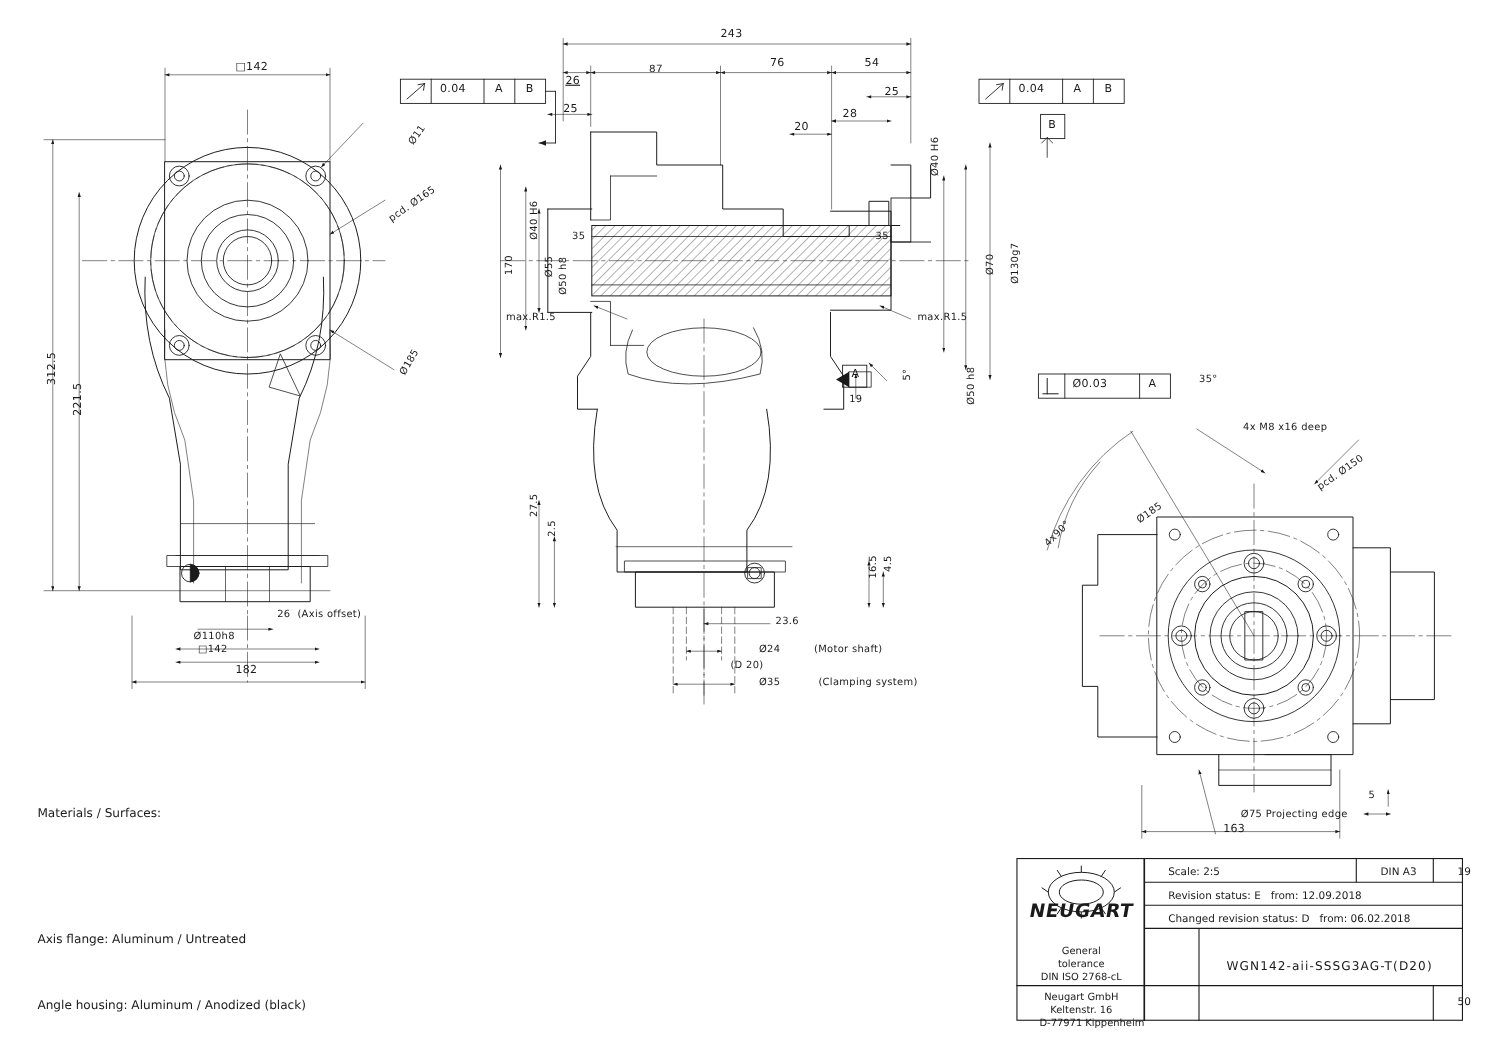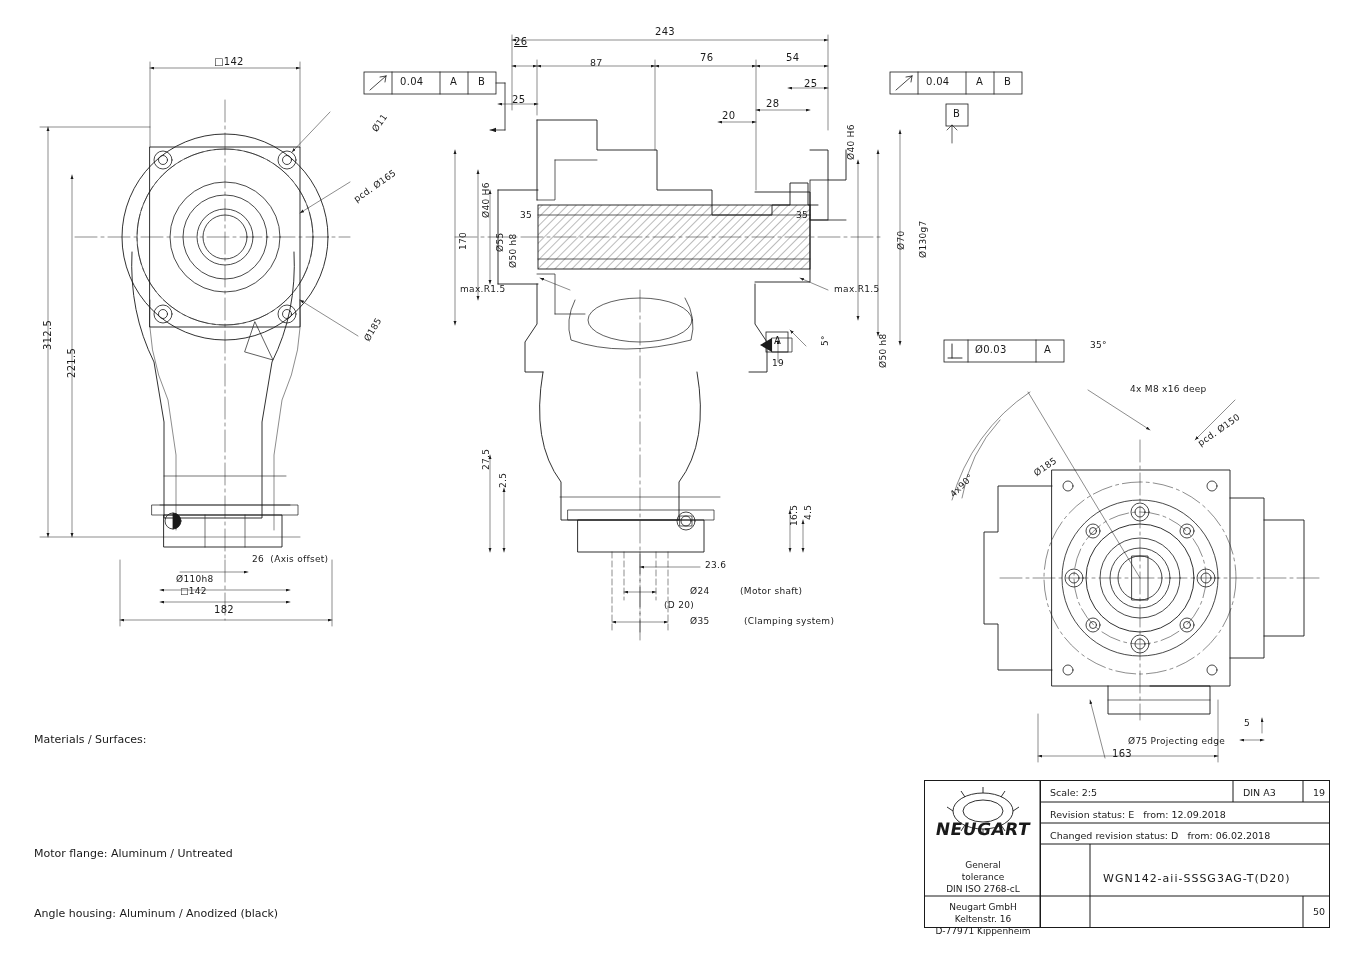--- a/index.html
+++ b/index.html
@@ -8,21 +8,21 @@
   .lbl{position:absolute;font-size:10px;line-height:11px;white-space:pre;color:#1a1a1a;font-family:"DejaVu Sans",sans-serif;letter-spacing:0.3px;}
   .lbl.sm{font-size:9px;line-height:10px;}
   .rot90{transform-origin:0 0;transform:rotate(-90deg);}
   .rot45{transform-origin:0 0;transform:rotate(-45deg);}
   .rot315{transform-origin:0 0;transform:rotate(-55deg);}
   .rotm35{transform-origin:0 0;transform:rotate(-35deg);}
   .rot60{transform-origin:0 0;transform:rotate(-60deg);}
   .notes{position:absolute;left:34px;top:690px;font-size:11px;line-height:20px;white-space:pre;font-family:"DejaVu Sans",sans-serif;}
   .notes .ttl{}
   #titleblock{position:absolute;left:924px;top:780px;width:406px;height:148px;border:1px solid #1a1a1a;box-sizing:border-box;}
-  #titleblock .cell{position:absolute;box-sizing:border-box;font-size:9.5px;line-height:13px;padding:2px 8px;white-space:pre;}
+  #titleblock .cell{position:absolute;box-sizing:border-box;font-size:9.5px;line-height:13px;padding:2px 20px;white-space:pre;}
   .logoBox{position:absolute;left:0;top:0;width:116px;height:147px;border-right:1px solid #1a1a1a;box-sizing:border-box;}
   .logoTxt{position:absolute;left:50%;top:38px;transform:translateX(-50%) skewX(-10deg);font-weight:bold;font-size:17px;letter-spacing:0.5px;font-family:"DejaVu Sans",sans-serif;}
   svg{position:absolute;left:0;top:0;}
   .tb-line{stroke:#1a1a1a;stroke-width:1;}
 </style>
 </head>
 <body>
 
 <div id="sheet">
 
@@ -294,21 +294,21 @@
   <div class="lbl sm rotm35" style="left:352px;top:196px;">pcd. Ø165</div>
   <div class="lbl sm rot60" style="left:362px;top:338px;">Ø185</div>
   <div class="lbl rot90" style="left:42px;top:350px;">312.5</div>
   <div class="lbl rot90" style="left:66px;top:378px;">221.5</div>
   <div class="lbl sm" style="left:252px;top:554px;">26  (Axis offset)</div>
   <div class="lbl sm" style="left:176px;top:574px;">Ø110h8</div>
   <div class="lbl sm" style="left:180px;top:586px;">□142</div>
   <div class="lbl" style="left:214px;top:604px;">182</div>
 
   <div class="lbl" style="left:655px;top:26px;">243</div>
-  <div class="lbl" style="left:514px;top:36px;text-decoration:underline;">26</div>
+  <div class="lbl" style="left:514px;top:68px;text-decoration:underline;">26</div>
   <div class="lbl" style="left:590px;top:58px;font-family:Liberation Mono, monospace;">87</div>
   <div class="lbl" style="left:700px;top:52px;">76</div>
   <div class="lbl" style="left:786px;top:52px;">54</div>
   <div class="lbl" style="left:804px;top:78px;">25</div>
   <div class="lbl" style="left:512px;top:94px;">25</div>
   <div class="lbl" style="left:722px;top:110px;">20</div>
   <div class="lbl" style="left:766px;top:98px;">28</div>
   <div class="lbl sm rot90" style="left:481px;top:218px;">Ø40 H6</div>
   <div class="lbl sm rot90" style="left:846px;top:160px;">Ø40 H6</div>
   <div class="lbl sm rot90" style="left:495px;top:252px;">Ø55</div>
@@ -350,21 +350,21 @@
   <div class="lbl sm rotm35" style="left:1196px;top:440px;">pcd. Ø150</div>
   <div class="lbl sm rotm35" style="left:1032px;top:470px;">Ø185</div>
   <div class="lbl sm rot45" style="left:948px;top:492px;">4x90°</div>
   <div class="lbl sm" style="left:1128px;top:736px;">Ø75 Projecting edge</div>
   <div class="lbl sm" style="left:1244px;top:718px;">5</div>
   <div class="lbl" style="left:1112px;top:748px;">163</div>
 
   <div class="notes">
     <div class="ttl">Materials / Surfaces:</div>
     <div style="height:14px"></div>
-    <div>Motor flange: Aluminum / Untreated</div>
+    <div>Axis flange: Aluminum / Untreated</div>
     <div>Angle housing: Aluminum / Anodized (black)</div>
     
     
     
     
     
     
     
     
   </div>

